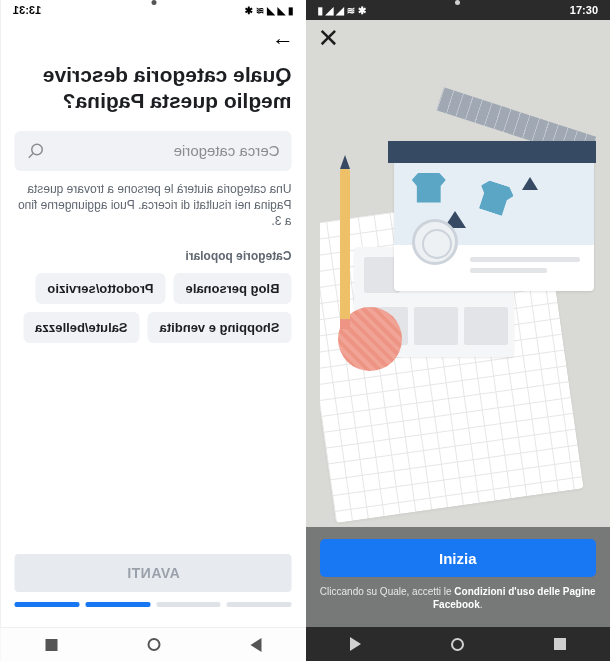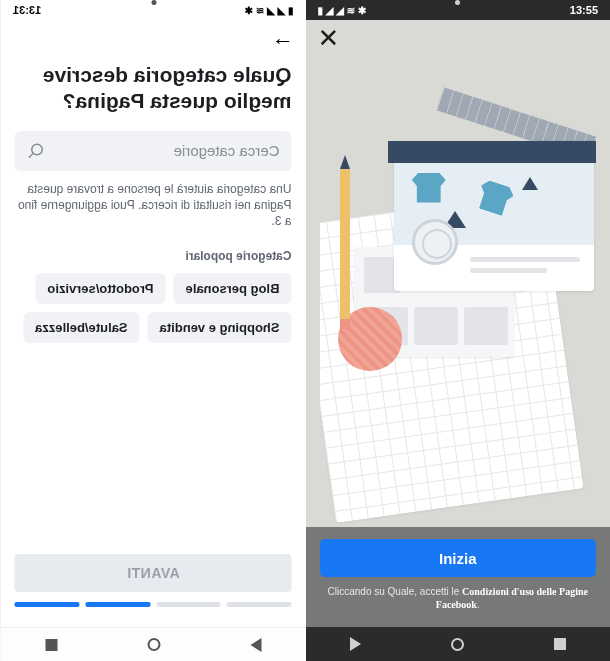--- a/index.html
+++ b/index.html
@@ -165,21 +165,21 @@
     .inizia-btn {
       background: #1877f2;
       color: #fff;
       font-weight: 700;
       font-size: 15px;
       height: 38px;
       border-radius: 5px;
       display: flex; align-items: center; justify-content: center;
     }
     .disclaimer { color: #e8e8e8; font-size: 10px; text-align: center; margin-top: 8px; line-height: 1.3; }
-    .disclaimer .link { color: #fff; font-weight: 600; font-family: Liberation Serif, serif; }
+    .disclaimer .link { color: #fff; font-weight: 600; }
 
     .navbar {
       height: 34px;
       display: flex;
       justify-content: space-around;
       align-items: center;
       background: #fdfdfd;
       border-top: 1px solid #efefef;
     }
     .phone-right .navbar { background: #2b2b2b; border-top: none; }
@@ -246,21 +246,21 @@
           <div class="nav-circ"></div>
           <div class="nav-dot"></div>
         </div>
       <div class="nav-sq"></div>
     </div>
   </div>
 
   <div class="phone phone-right">
     <div class="statusbar">
       <span class="status-icons">▮ ◢ ◢ ≋ ✱</span>
-      <span>13:55</span>
+      <span>17:30</span>
     </div>
     <div class="header-row">
       <span class="close-x">✕</span>
     </div>
     <div class="content-area">
 
       <div class="illus-wrap">
         <div class="illus">
           <div class="grid-paper"></div>
           <div class="card2">

